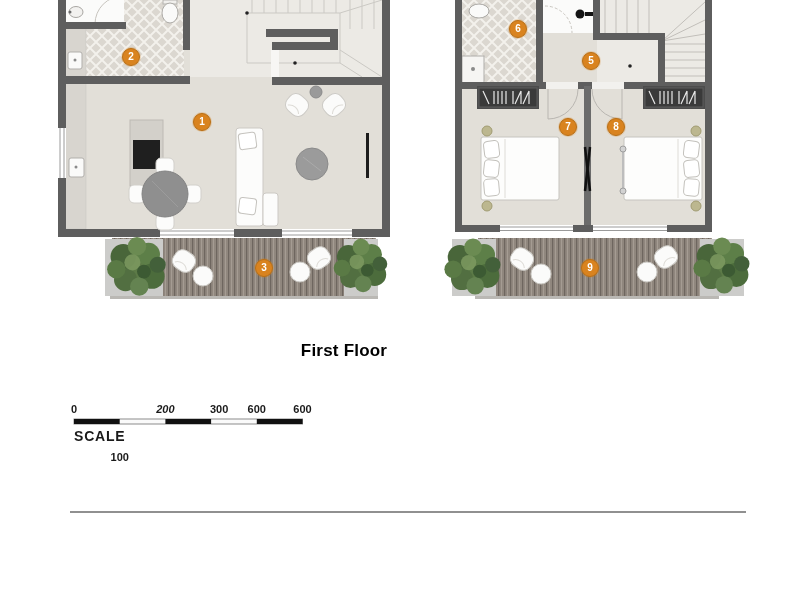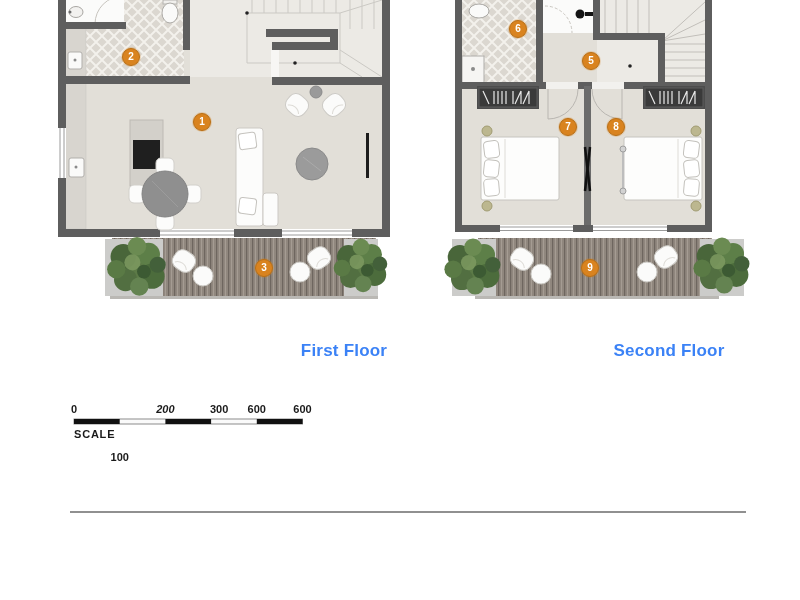--- a/index.html
+++ b/index.html
@@ -9,28 +9,28 @@
   }
   .sheet svg{position:absolute;left:0;top:0;}
   .marker{
     position:absolute;width:18px;height:18px;border-radius:50%;
     background:#d9831f;border:1px solid #b96f15;box-sizing:border-box;
     color:#fff;font-size:10px;font-weight:bold;line-height:16px;text-align:center;
     box-shadow:0 0 0 1px rgba(217,131,31,0.25);
   }
   .floor-label{
     position:absolute;transform:translateX(-50%);
-    font-size:17px;font-weight:600;color:#3b82f6;letter-spacing:0.2px;white-space:nowrap;
+    font-size:17px;font-weight:600;color:#000000;letter-spacing:0.2px;white-space:nowrap;
   }
   .tick{
     position:absolute;transform:translateX(-50%);
     font-size:11px;font-weight:bold;color:#1a1a1a;
   }
   .scale-label{
-    position:absolute;font-size:11px;font-weight:bold;color:#1a1a1a;letter-spacing:0.8px;
+    position:absolute;font-size:14px;font-weight:bold;color:#1a1a1a;letter-spacing:0.8px;
   }
   .divider{
     position:absolute;left:70px;top:511px;width:676px;height:2px;background:#909090;
   }
 </style>
 </head>
 <body>
 
 <div class="sheet">
 
@@ -282,21 +282,20 @@
   <div class="marker" style="left:193px;top:113px;">1</div>
   <div class="marker" style="left:122px;top:48px;">2</div>
   <div class="marker" style="left:255px;top:259px;">3</div>
   <div class="marker" style="left:582px;top:52px;">5</div>
   <div class="marker" style="left:509px;top:20px;">6</div>
   <div class="marker" style="left:559px;top:118px;">7</div>
   <div class="marker" style="left:607px;top:118px;">8</div>
   <div class="marker" style="left:581px;top:259px;">9</div>
 
   <div class="floor-label" style="left:344px;top:341px;">First Floor</div>
-  <div class="floor-label" style="left:669px;top:341px;">Second Floor</div>
 
   <div>
     <span class="tick" style="left:74px;top:403px;">0</span>
     <span class="tick" style="left:119.7px;top:403px;margin-top:48px;">100</span>
     <span class="tick" style="left:165.4px;top:403px;font-style:italic;">200</span>
     <span class="tick" style="left:211.1px;top:403px;margin-left:8px;">300</span>
     <span class="tick" style="left:256.8px;top:403px;">600</span>
     <span class="tick" style="left:302.5px;top:403px;">600</span>
     <span class="scale-label" style="left:74px;top:428px;">SCALE</span>
   </div>

